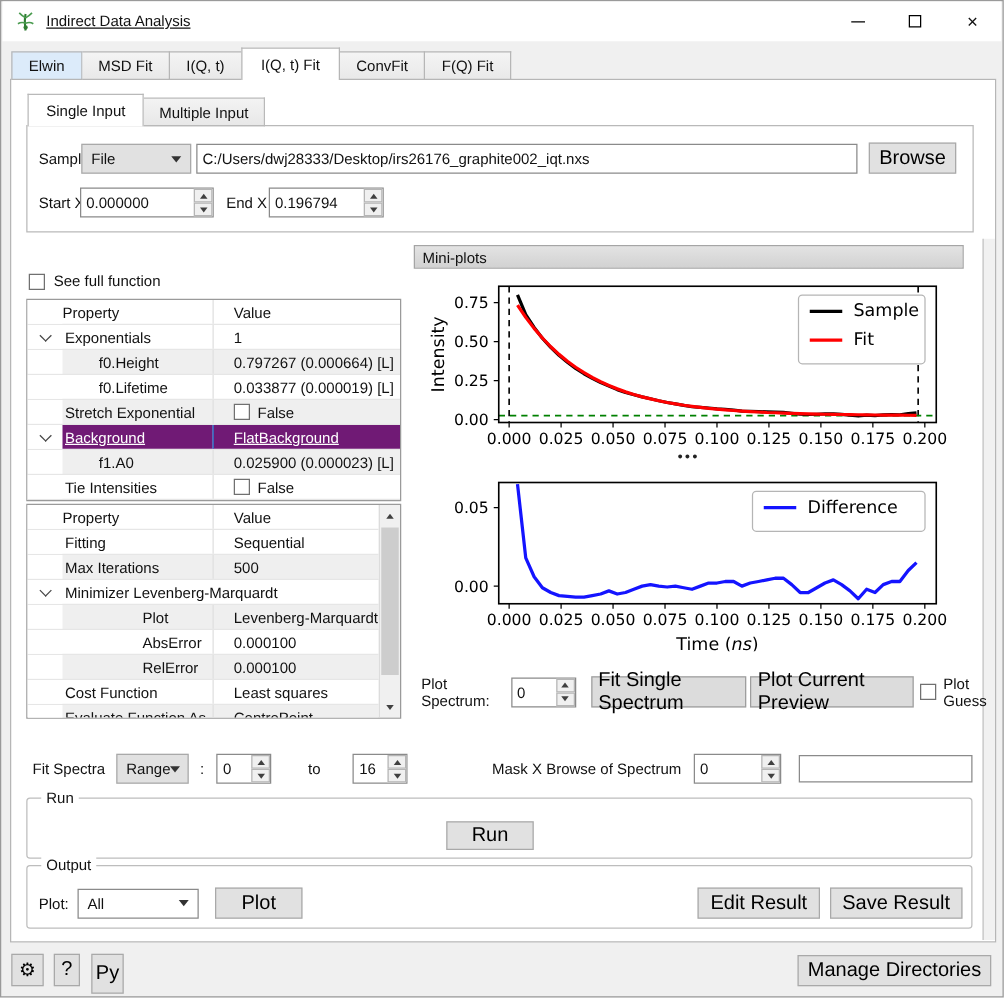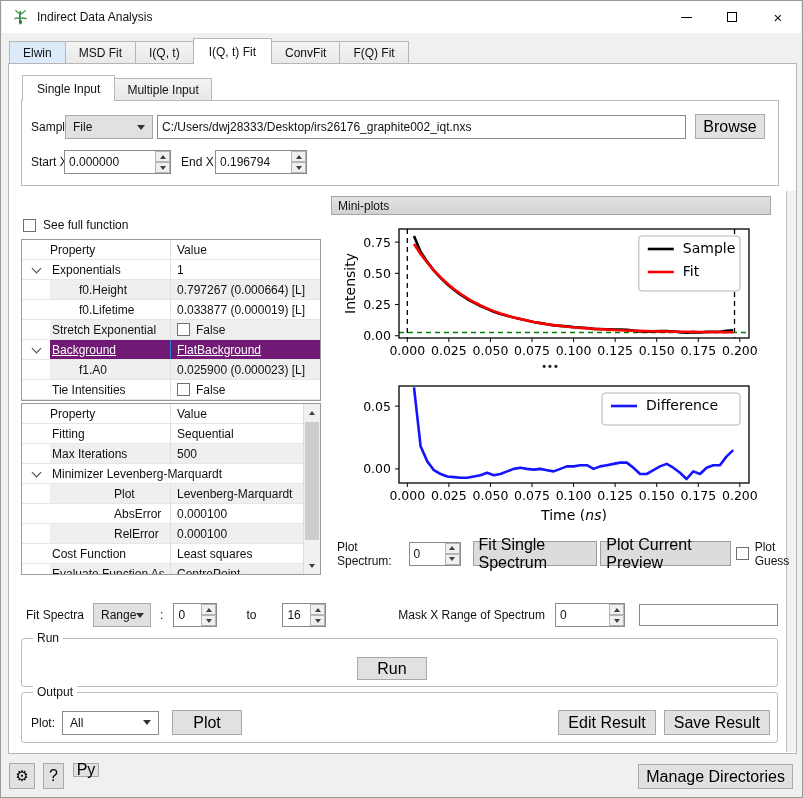--- a/index.html
+++ b/index.html
@@ -3,21 +3,21 @@
 <meta charset="utf-8">
 <style>
   * { margin:0; padding:0; box-sizing:border-box; }
   html,body { width:803px; height:798px; }
   body { font-family:"Liberation Sans", sans-serif; font-size:12px; color:#111; }
   .window { position:relative; width:803px; height:798px; background:#f0f0f0; border:1px solid #9a9a9a; overflow:hidden; }
   .abs { position:absolute; }
 
   
   .titlebar { position:absolute; left:1px; top:0; right:1px; height:32px; background:#ffffff; display:flex; align-items:center; }
-  .titlebar .title { margin-left:8px; font-size:12px; }
+  .titlebar .title { margin-left:8px; font-size:12px;text-decoration:underline; }
   .win-controls { margin-left:auto; display:flex; height:32px; }
   .win-btn { width:46px; height:32px; display:flex; align-items:center; justify-content:center; }
   .glyph-min { width:11px; height:1px; background:#000; }
   .glyph-max { width:10px; height:10px; border:1px solid #000; }
   .glyph-close { font-size:15px; line-height:1; }
   .applogo { width:17px; height:17px; margin-left:10px; }
 
   
   .tabbar { position:absolute; left:8px; top:37px; display:flex; align-items:flex-end; height:26px; z-index:5; }
   .tab { height:23px; padding:0 13px; display:flex; align-items:center; background:linear-gradient(#f4f4f4,#e9e9e9); border:1px solid #b6b6b6; border-left:none; font-size:12px; }
@@ -57,21 +57,21 @@
 
   
   .ptable { position:absolute; background:#fff; border:1px solid #9a9a9a; overflow:hidden; }
   .prow { height:20px; display:flex; align-items:stretch; border-bottom:1px solid #e6e6e6; background:#fff; }
   .prow.shade { background:#efefef; }
   .branch { width:28px; display:flex; align-items:center; justify-content:center; flex:0 0 auto; background:#fff; }
   .chev { width:7px; height:7px; border-right:1.7px solid #444; border-bottom:1.7px solid #444; transform:rotate(45deg); margin-top:-3px; }
   .pname { width:120px; display:flex; align-items:center; overflow:hidden; white-space:nowrap; padding-left:2px; }
   .pname.ind2 { padding-left:29px; }
   .pname.ind3 { padding-left:64px; }
-  .pval { flex:1; display:flex; align-items:center; gap:6px; border-left:1px solid #e0e0e0; padding-left:6px; overflow:hidden; white-space:nowrap;text-align:right; }
+  .pval { flex:1; display:flex; align-items:center; gap:6px; border-left:1px solid #e0e0e0; padding-left:16px; overflow:hidden; white-space:nowrap;text-align:right; }
   .prow.selrow .pname, .prow.selrow .pval { background:#701a75; color:#fff; border-left-color:#2a7fd4;text-decoration:underline; }
   .prow.span .pname { width:auto; flex:1; }
   .vscroll { position:absolute; top:0; right:0; bottom:0; width:17px; background:#f0f0f0; border-left:1px solid #dcdcdc; }
   .vscroll .sbtn { position:absolute; left:0; width:16px; height:17px; display:flex; align-items:center; justify-content:center; }
   .vscroll .thumb { position:absolute; left:1px; width:14px; background:#cdcdcd; }
 
   .grouplabel { position:absolute; background:#fff; padding:0 4px; font-size:12px; }
   .groupbox { position:absolute; border:1px solid #bdbdbd; border-radius:3px; }
 
   .rowflex { position:absolute; display:flex; align-items:center; }
@@ -395,21 +395,21 @@
       <div class="val">16</div>
       <div class="arrows">
           <div class="sb">
             <div class="tri-up"></div>
           </div>
           <div class="sb">
             <div class="tri-dn"></div>
           </div>
         </div>
     </div>
-    <span style="margin-left:auto;">Mask X Range of Spectrum</span>
+    <span style="margin-left:auto;">Mask X Browse of Spectrum</span>
     <div class="spin" style="width:70px; height:24px; margin-left:10px;">
       <div class="val">0</div>
       <div class="arrows">
           <div class="sb">
             <div class="tri-up"></div>
           </div>
           <div class="sb">
             <div class="tri-dn"></div>
           </div>
         </div>
@@ -433,16 +433,16 @@
     </div>
     <div class="btn" style="width:70px; height:25px; margin-left:13px;">Plot</div>
     <div class="btn" style="height:25px; padding:0 9px; margin-left:auto;">Edit Result</div>
     <div class="btn" style="height:25px; padding:0 9px; margin-left:8px; margin-right:0;">Save Result</div>
   </div>
 
   <div class="btn" style="position:absolute; left:8px; top:762px; width:26px; height:26px; font-size:15px;">
       <span>⚙</span>
     </div>
   <div class="btn" style="position:absolute; left:42px; top:762px; width:21px; height:26px;">?</div>
-  <div class="btn" style="position:absolute; left:72px; top:762px; width:26px; height:14px;">Py</div>
+  <div class="btn" style="position:absolute; left:72px; top:762px; width:26px; height:32px;">Py</div>
   <div class="btn" style="position:absolute; right:9px; top:763px; height:25px; padding:0 7px;">Manage Directories</div>
 
 </div>
 
 </body></html>

